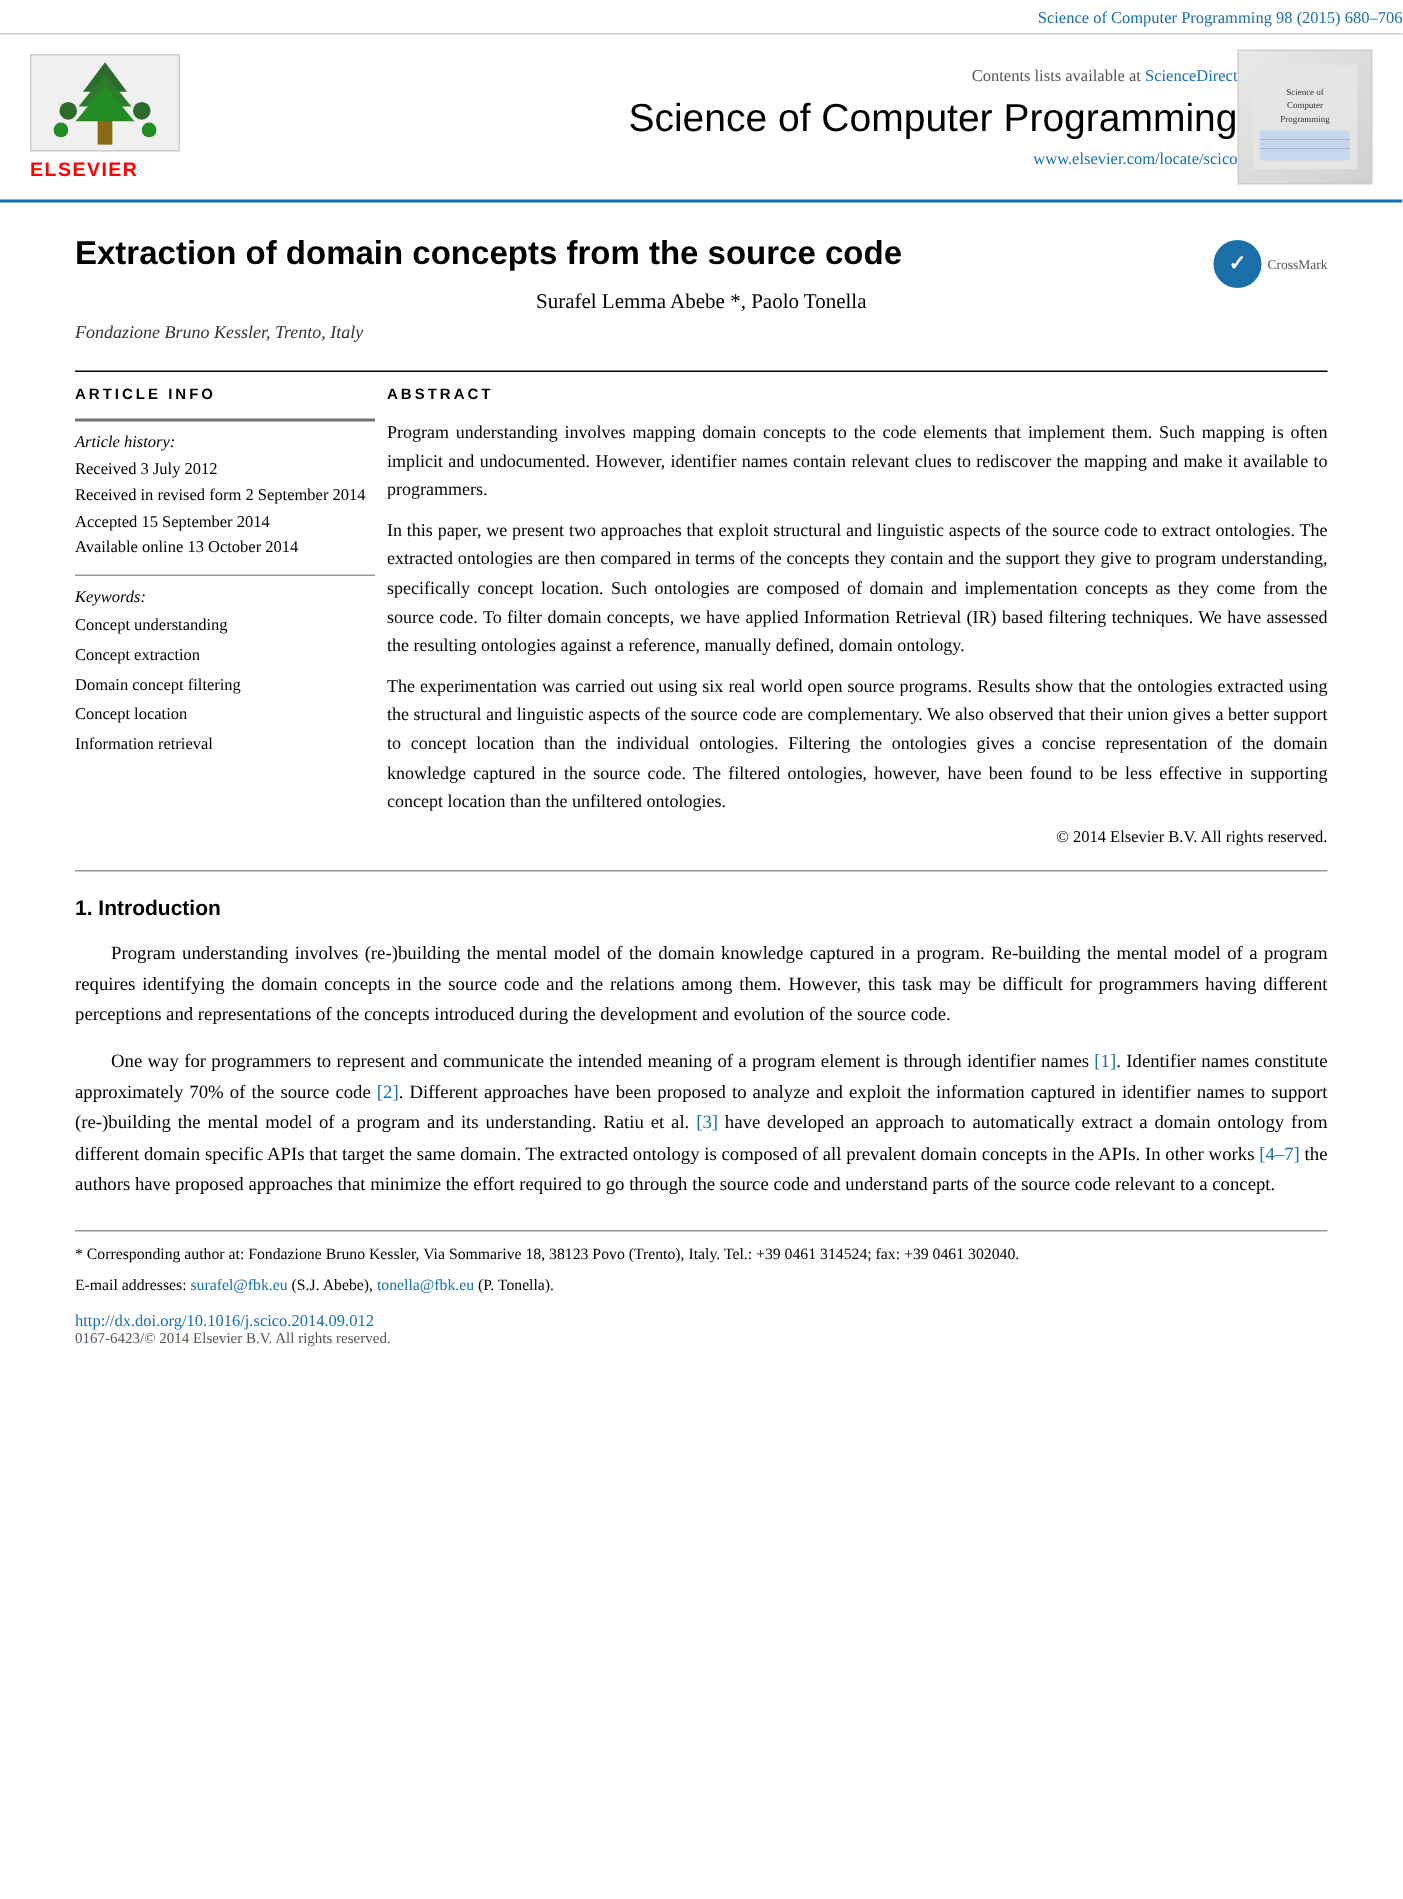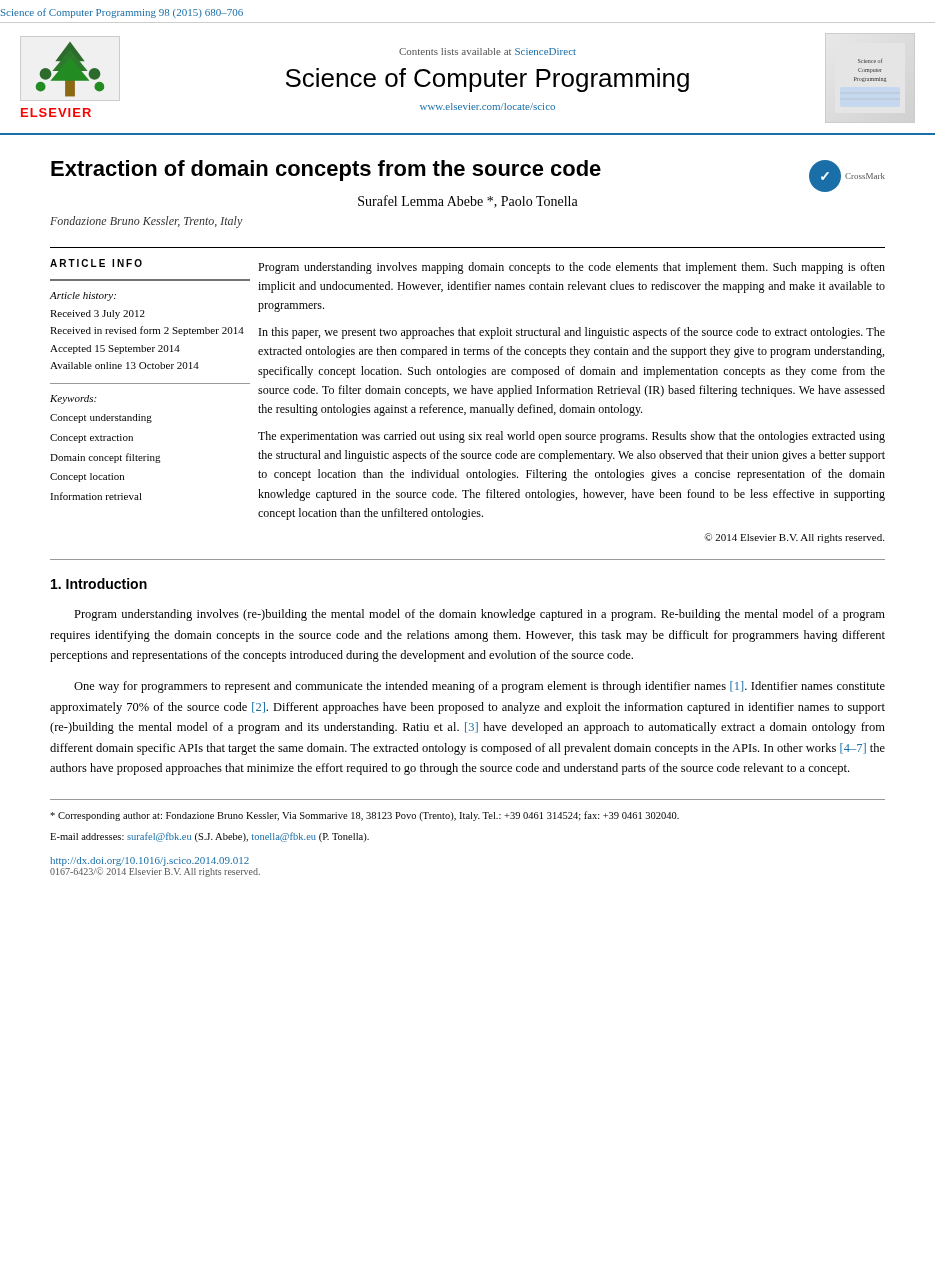--- a/index.html
+++ b/index.html
@@ -7,21 +7,21 @@
       background: #fff;
       font-family: 'Times New Roman', Times, serif;
       font-size: 13px;
       color: #000;
       width: 935px;
       min-height: 1266px;
     }
 
     
     .top-bar {
-      text-align: left;
+      text-align: right;
       padding: 6px 0 4px;
       font-size: 11px;
       color: #1a6fa8;
       border-bottom: 1px solid #ccc;
     }
 
     
     .journal-header {
       display: flex;
       align-items: center;
@@ -47,21 +47,21 @@
     .elsevier-label {
       color: #f00;
       font-weight: bold;
       font-size: 13px;
       font-family: Arial, sans-serif;
       letter-spacing: 1px;
       margin-top: 2px;
     }
     .journal-center {
       flex: 1;
-      text-align: center;
+      text-align: right;
     }
     .journal-center .contents-line {
       font-size: 11px;
       color: #555;
       margin-bottom: 6px;
     }
     .journal-center .contents-line a {
       color: #1a6fa8;
       text-decoration: none;
     }
@@ -363,20 +363,21 @@
         <div class="info-label">Keywords:</div>
         <div class="keyword-item">Concept understanding</div>
         <div class="keyword-item">Concept extraction</div>
         <div class="keyword-item">Domain concept filtering</div>
         <div class="keyword-item">Concept location</div>
         <div class="keyword-item">Information retrieval</div>
       </div>
     </div>
 
     <div class="col-right">
+      <div class="section-header">ABSTRACT</div>
 
       <div class="abstract-text">Program understanding involves mapping domain concepts to the code elements that implement them. Such mapping is often implicit and undocumented. However, identifier names contain relevant clues to rediscover the mapping and make it available to programmers.</div>
 
       <div class="abstract-text">In this paper, we present two approaches that exploit structural and linguistic aspects of the source code to extract ontologies. The extracted ontologies are then compared in terms of the concepts they contain and the support they give to program understanding, specifically concept location. Such ontologies are composed of domain and implementation concepts as they come from the source code. To filter domain concepts, we have applied Information Retrieval (IR) based filtering techniques. We have assessed the resulting ontologies against a reference, manually defined, domain ontology.</div>
 
       <div class="abstract-text">The experimentation was carried out using six real world open source programs. Results show that the ontologies extracted using the structural and linguistic aspects of the source code are complementary. We also observed that their union gives a better support to concept location than the individual ontologies. Filtering the ontologies gives a concise representation of the domain knowledge captured in the source code. The filtered ontologies, however, have been found to be less effective in supporting concept location than the unfiltered ontologies.</div>
 
       <div class="copyright-line">© 2014 Elsevier B.V. All rights reserved.</div>
     </div>
   </div>

